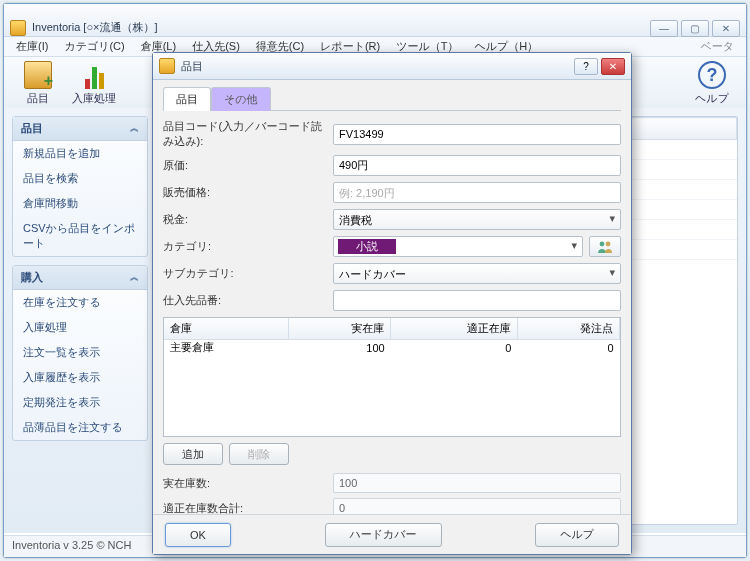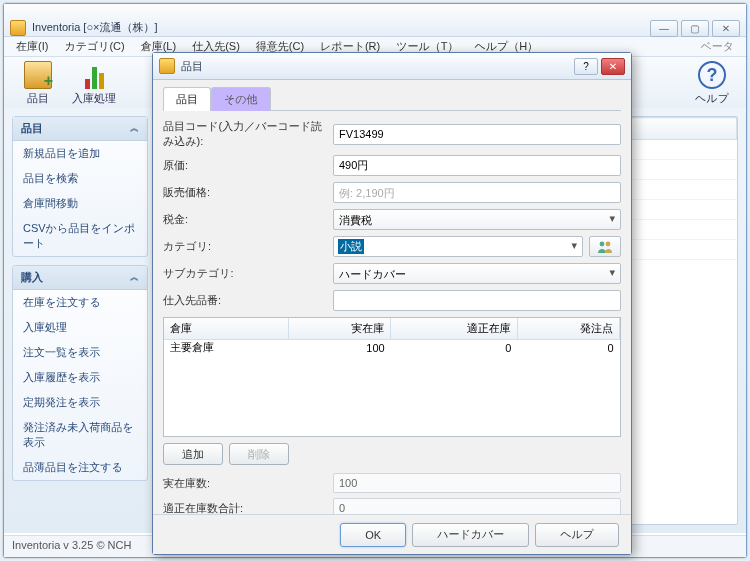--- a/index.html
+++ b/index.html
@@ -80,26 +80,26 @@
 .wtable td{padding:0 6px}
 
 .btnrow{display:flex;gap:6px;margin-bottom:8px}
 .btn{height:22px;padding:0 18px;border:1px solid #a8b2bd;border-radius:3px;background:linear-gradient(#fefefe,#e7ecef);cursor:pointer;color:#333}
 .btn:disabled{color:#aaa;cursor:default}
 
 .sumrow{display:flex;align-items:center;margin-bottom:5px}
 .sumrow .flabel{width:170px}
 .sumrow input{flex:1;height:20px;border:1px solid #cfd6dd;background:#f9fafb;color:#666;padding:0 5px;border-radius:2px}
 
-.dlg-foot{height:40px;border-top:1px solid #cfd6dd;display:flex;align-items:center;justify-content:flex-end;gap:6px;padding:12px 12px;background:#f1f1f1}
+.dlg-foot{height:40px;border-top:1px solid #cfd6dd;display:flex;align-items:center;justify-content:space-between;gap:6px;padding:12px 12px;background:#f1f1f1}
 .dlg-foot .btn{padding:0 24px;height:24px}
 .dlg-foot .btn.primary{border-color:#6a9ad8;box-shadow:0 0 2px #8fbdf0}
 
 
-.hl{background:#0369a1;color:#fff;padding:0 2px}
+.hl{background:#701a75;color:#fff;padding:0 18px}
 .catinput{display:flex;align-items:center;height:21px;border:1px solid #b7c1cc;border-radius:2px;background:#fff;padding:0 4px}
 </style>
 </head>
 <body>
 
 <div class="outer-window">
   <div class="titlebar">
     <div class="title-icon"></div>
     <div class="titlebar-text">Inventoria [○×流通（株）]</div>
     <div class="winbtns">
@@ -157,21 +157,20 @@
       <div class="sidegroup">
         <h4>
             <span>購入</span>
             <span class="chev">︽</span>
           </h4>
         <a>在庫を注文する</a>
         <a>入庫処理</a>
         <a>注文一覧を表示</a>
         <a>入庫履歴を表示</a>
         <a>定期発注を表示</a>
-        <a>発注済み未入荷商品を表示</a>
         <a>品薄品目を注文する</a>
       </div>
     </div>
     <div class="maincol">
       <table>
         <tbody>
             <tr>
           <th class="r">格</th>
           <th class="r">数量</th>
           <th>単位</th>

